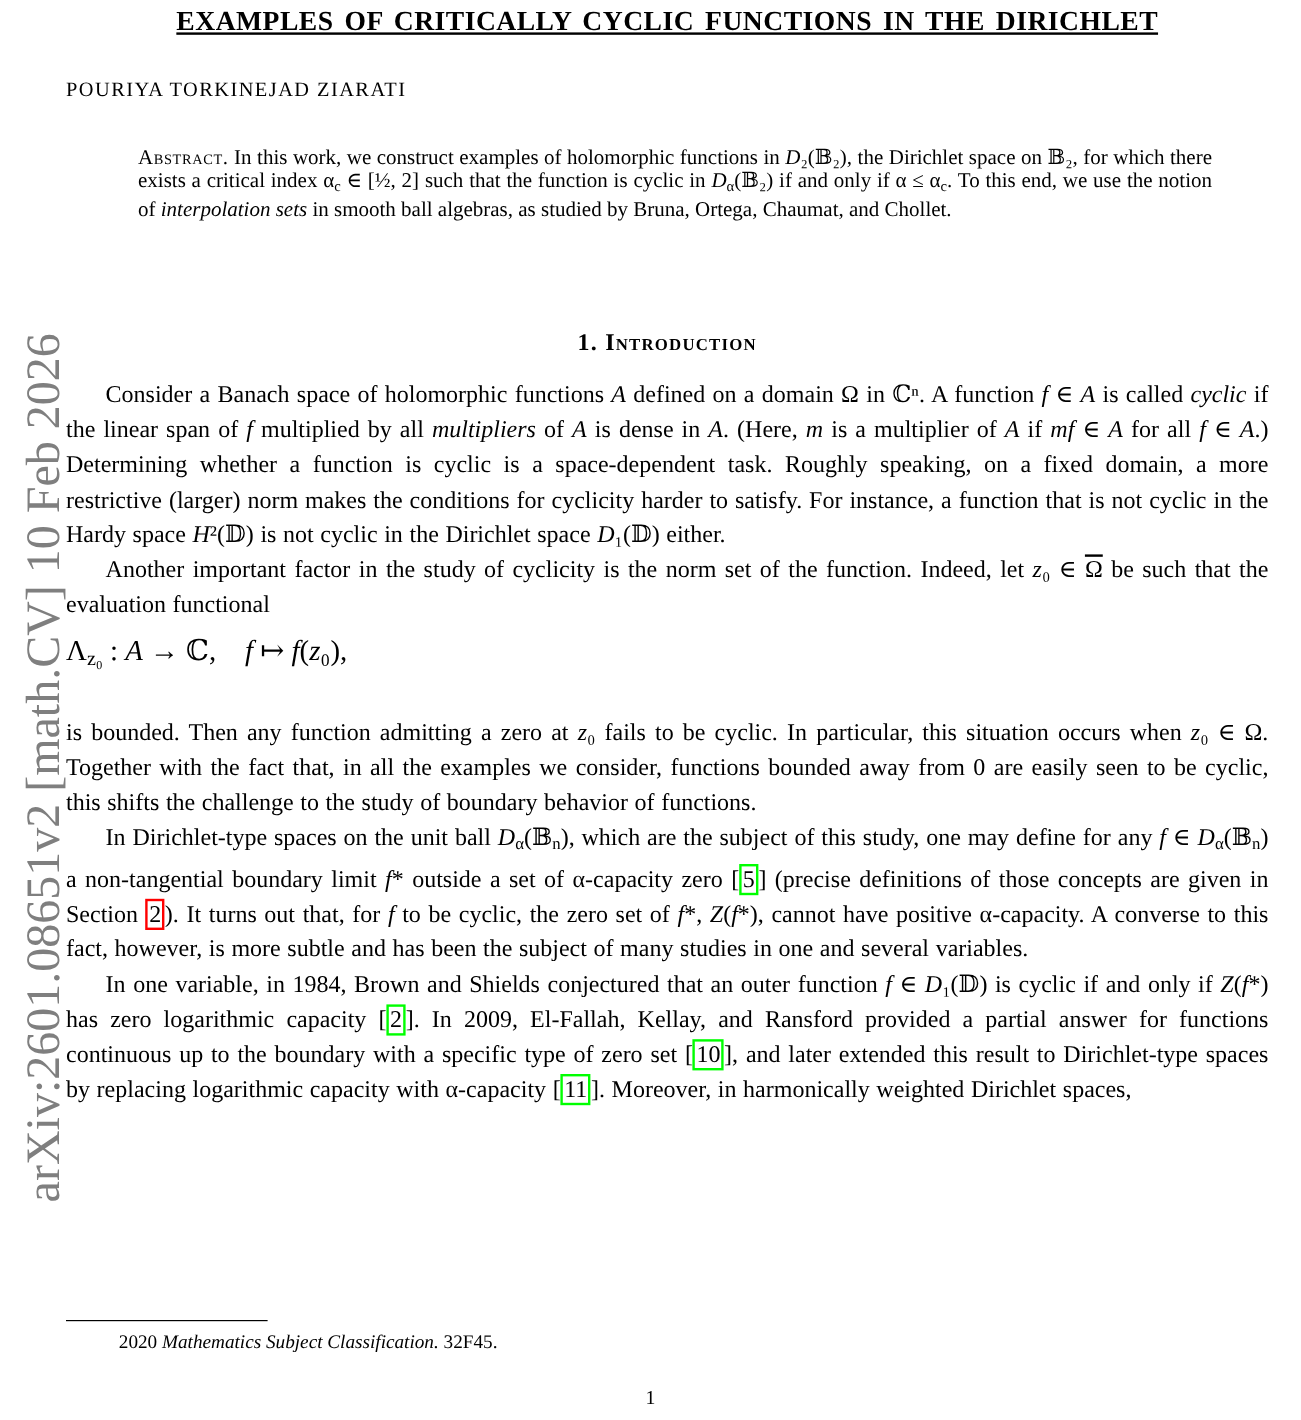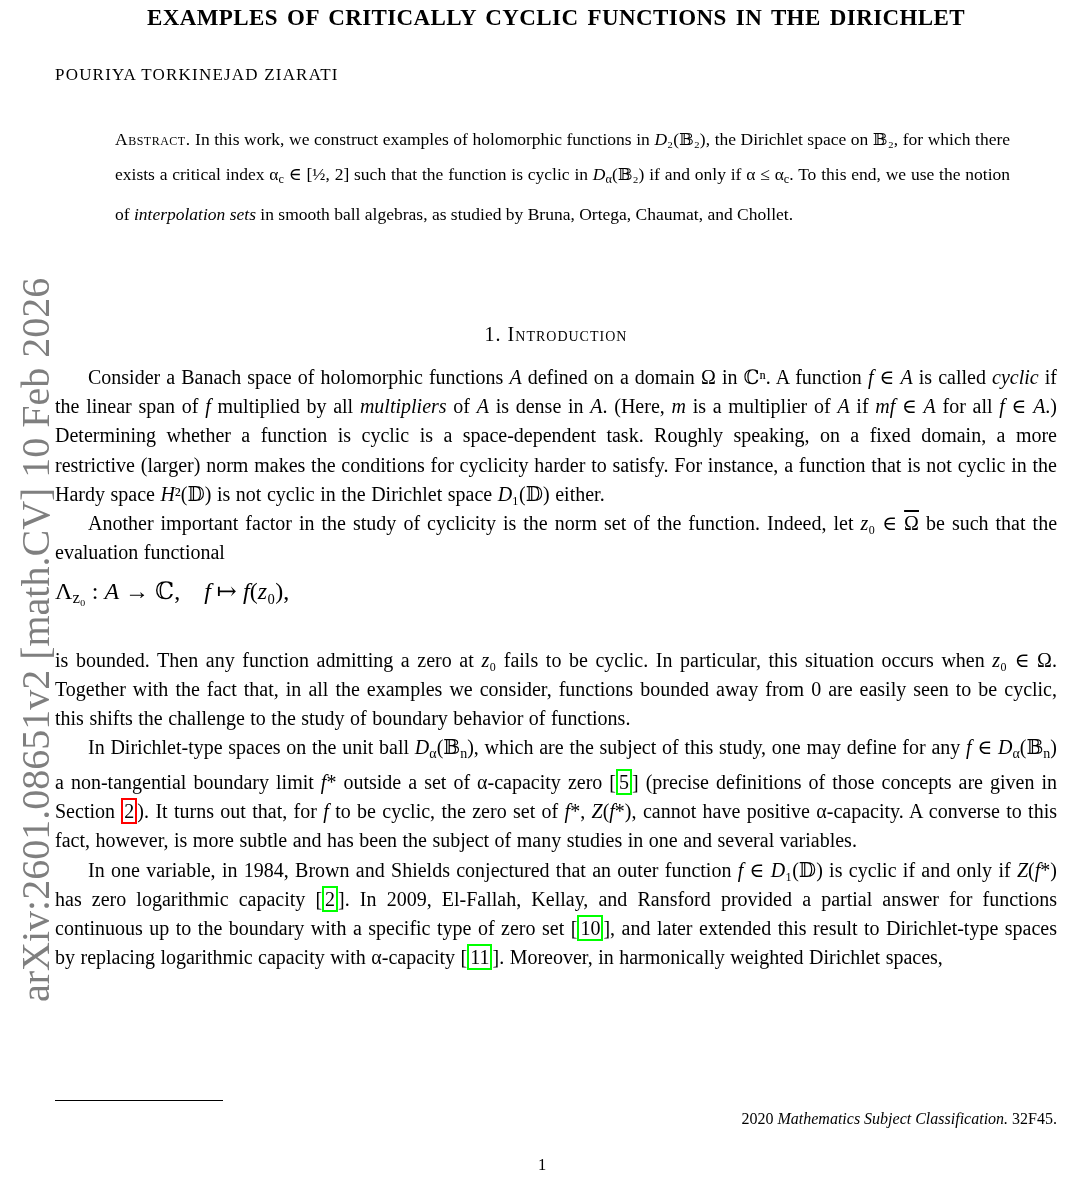--- a/index.html
+++ b/index.html
@@ -30,44 +30,44 @@
 
   .title {
     margin: 0; padding: 0;
     text-align: center;
     font-size: 23px;
     line-height: 31px;
     font-weight: bold;
     letter-spacing: 0.4px;
     word-spacing: 3px;
   }
-  .title-line { display: block; }
+  .title-line { display: block; text-decoration: underline; }
 
   .author {
     margin-top: 32px;
     text-align: left;
     font-size: 17px;
     letter-spacing: 1.2px;
   }
 
   .abstract {
     margin: 37px 47px 0 60px;
     font-size: 17.5px;
-    line-height: 35px;
+    line-height: 19px;
     text-align: justify;
   }
   .abstract-label {
     font-variant: small-caps;
     letter-spacing: 0.5px;
   }
 
   .section-heading {
     margin: 90px 0 17px 0;
     text-align: center;
-    font-weight: normal;
+    font-weight: bold;
     font-variant: small-caps;
     font-size: 20px;
     line-height: 24px;
     letter-spacing: 1px;
   }
 
   .body-par {
     margin: 0;
     font-size: 20px;
     line-height: 29.2px;
@@ -103,21 +103,21 @@
     position: absolute;
     left: 55px; right: 27px; top: 1100px;
     font-size: 16px;
     line-height: 25px;
   }
   .footnote-rule {
     width: 168px;
     border-top: 1.5px solid #000;
     margin-bottom: 5px;
   }
-  .fn-line { margin: 0; text-indent: 44px; text-align: right; }
+  .fn-line { margin: 0; text-indent: 44px; text-align: left; }
 
   .page-number {
     position: absolute;
     top: 1155px; left: 0;
     width: 100%;
     text-align: center;
     font-size: 16.5px;
   }
 </style>
 </head>

